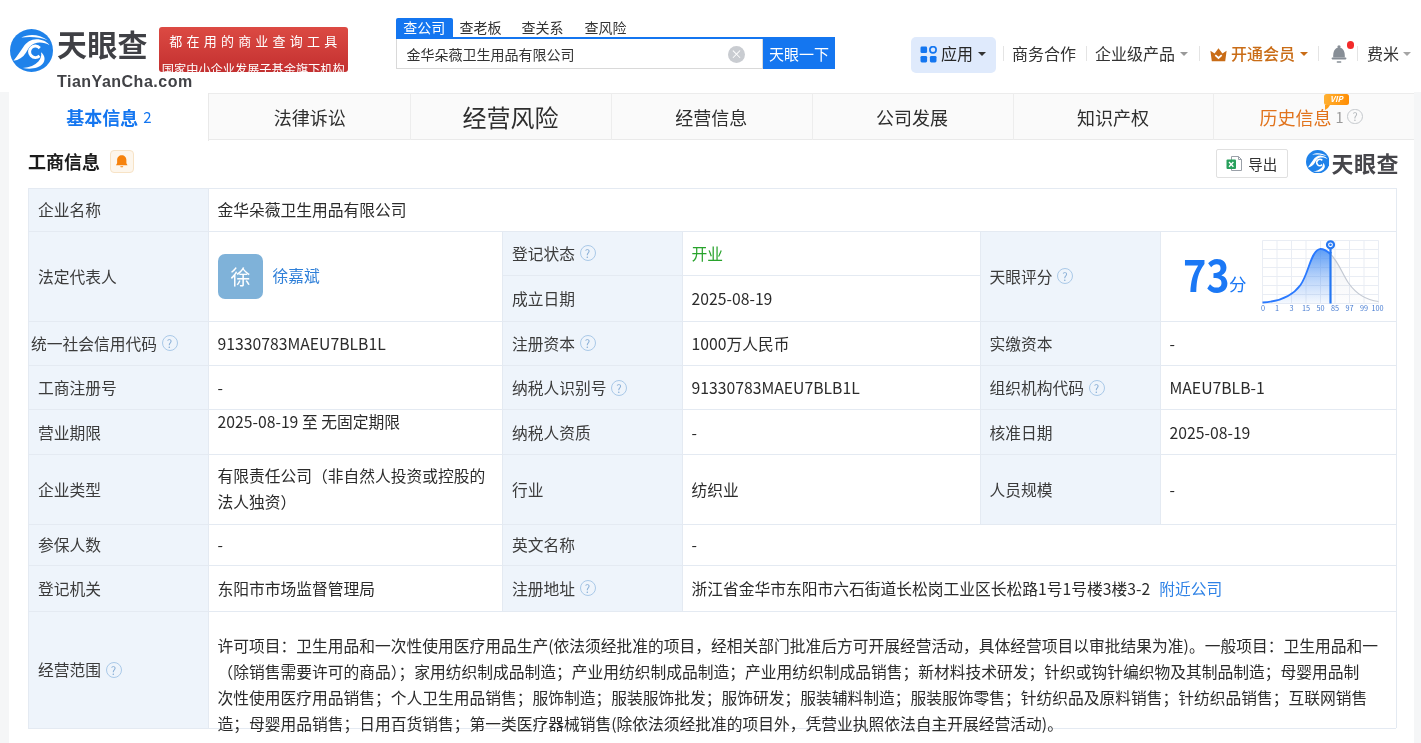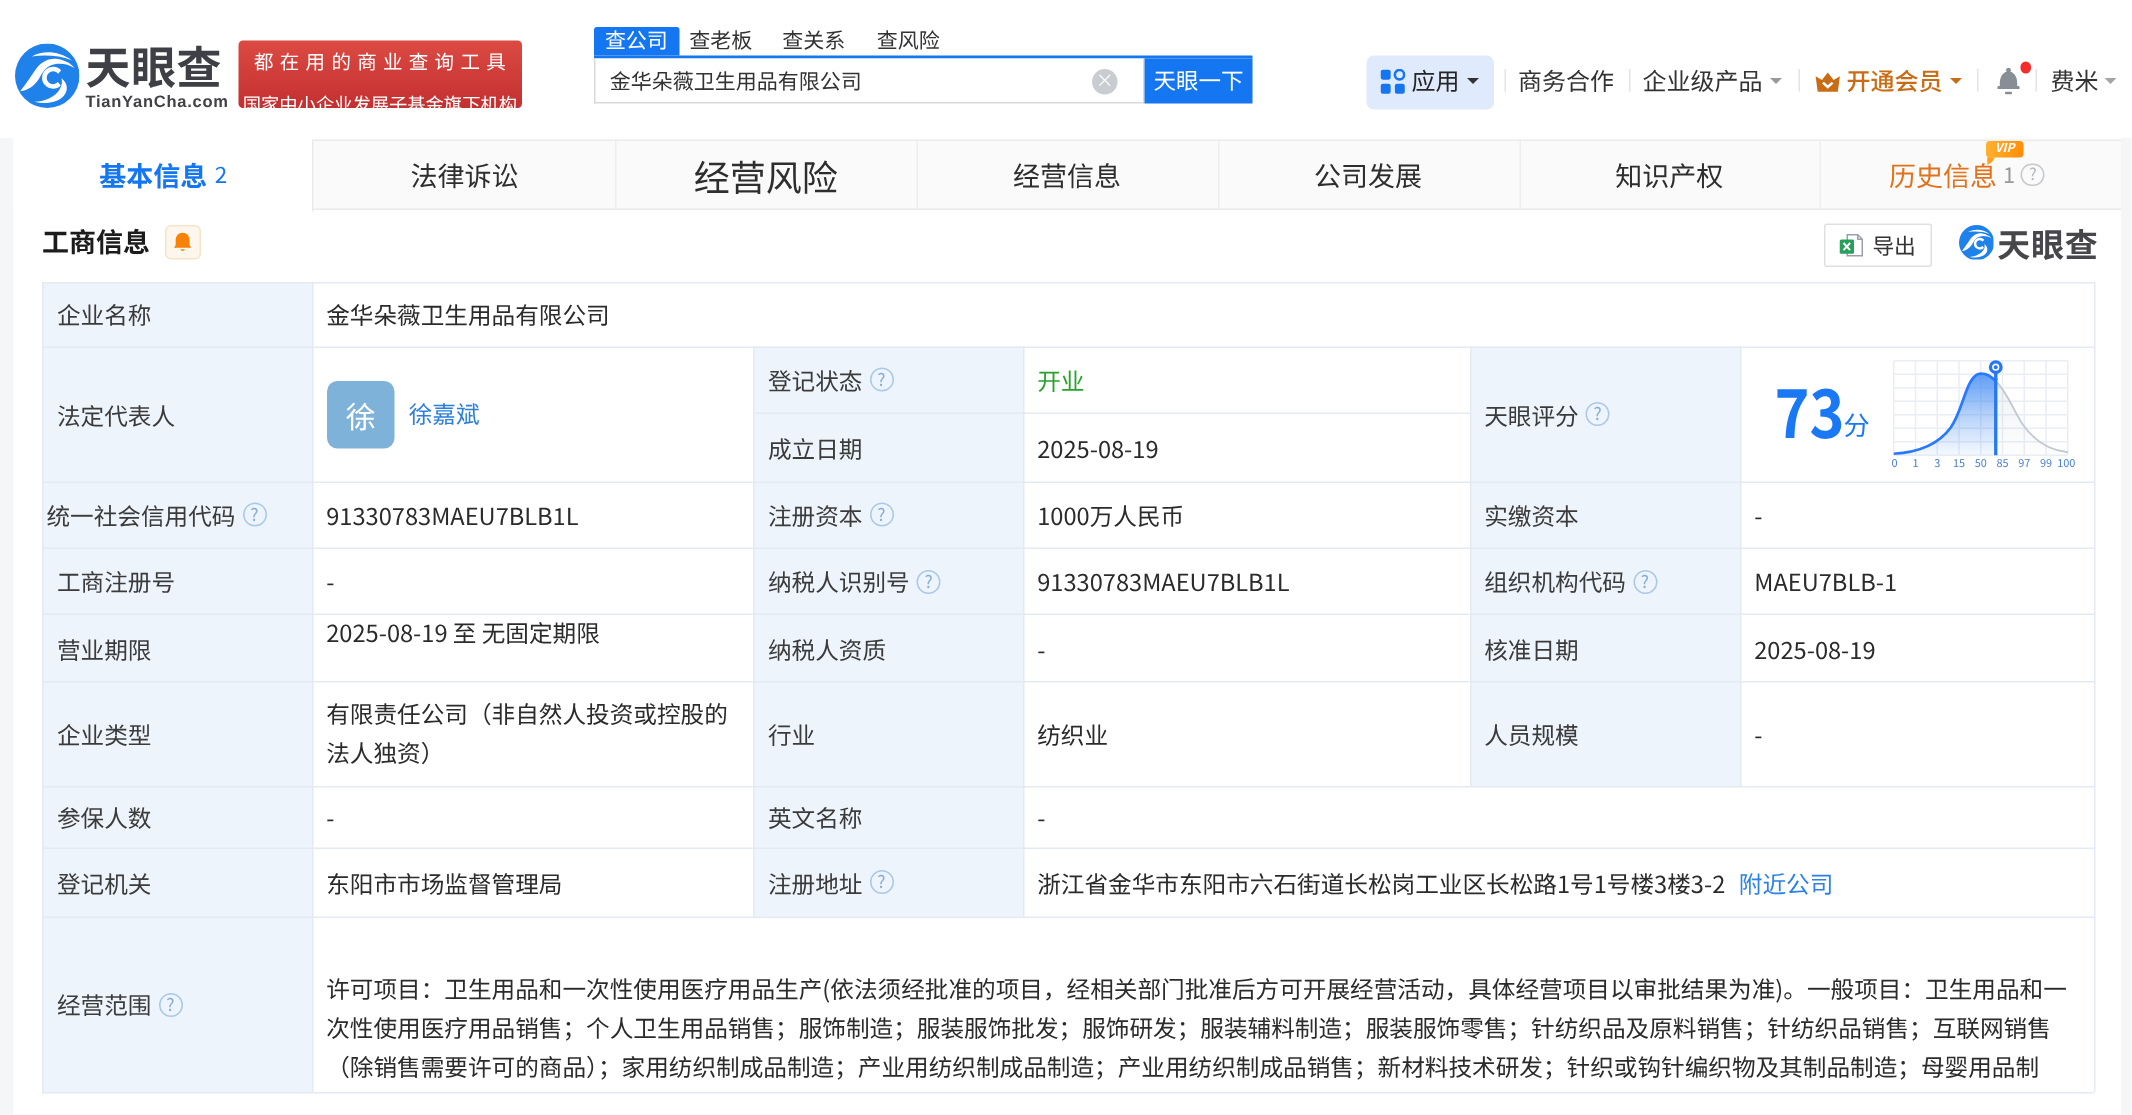--- a/index.html
+++ b/index.html
@@ -17,21 +17,21 @@
 <div class="abs" style="left:0;top:92px;width:1421px;height:651px;background:#f5f6f7"></div>
 <div class="abs" style="left:8.5px;top:92px;width:1405.5px;height:651px;background:#fff"></div>
 <svg class="abs" style="left:10px;top:29px" width="43" height="43" viewBox="0 0 100 100">
 <circle cx="50" cy="50" r="50" fill="#1f82ea"></circle>
 <path d="M26,20 C45,10 68,12 88,26 C69,18.5 47,17.5 26,20 Z" fill="#fff"></path>
 <path d="M8,74 C18,62 24,52 31,42 C39,29 52,22 66,24 C79,26 88,32 92,38 C82,31.5 68,29.5 57,33.5 C47,37 43,45 37,55 C30,66 20,72.5 8,74 Z" fill="#fff"></path>
 <path d="M71.6,41.6 A17,17 0 1 0 71.0,65.0 L66.5,59.8 A10,10 0 1 1 66.9,46.9 Z" fill="#fff"></path>
 <path d="M30,90.5 C46,89.5 58,84 66,75.5 C72,69 74,61 72,54 C82,61.5 83,73 75.5,81.5 C67,91 48,95 30,90.5 Z" fill="#fff"></path>
 </svg>
 <div class="abs" style="left:57px;top:28px;font-size:30px;font-weight:bold;color:#3f4045;line-height:30px;letter-spacing:0.3px">天眼查</div>
-<div class="abs" style="left:57px;top:62px;font-size:11px;font-weight:bold;color:#414246;letter-spacing:0.5px;font-family:'Liberation Sans',sans-serif">TianYanCha.com</div>
+<div class="abs" style="left:57px;top:73px;font-size:16px;font-weight:bold;color:#414246;letter-spacing:0.5px;font-family:'Liberation Sans',sans-serif">TianYanCha.com</div>
 <div class="abs" style="left:158.5px;top:27px;width:189.5px;height:44.5px;border-radius:3px;background:linear-gradient(180deg,#dc4a43,#c33030);color:#fff;text-align:center;overflow:hidden;white-space:nowrap">
     <div style="font-size:13px;line-height:16px;margin-top:5.5px;letter-spacing:4.2px;text-indent:4.2px">都在用的商业查询工具</div>
     <div style="font-size:12.2px;line-height:15px;margin-top:13px">国家中小企业发展子基金旗下机构</div>
   </div>
 <div class="abs" style="left:396px;top:18px;width:56.5px;height:19px;background:#1476f0;color:#fff;font-size:14px;line-height:19px;text-align:center;border-radius:2px 2px 0 0">查公司</div>
 <div class="abs" style="left:459.5px;top:18px;font-size:14px;color:#333;line-height:19px">查老板</div>
 <div class="abs" style="left:521.5px;top:18px;font-size:14px;color:#333;line-height:19px">查关系</div>
 <div class="abs" style="left:584.5px;top:18px;font-size:14px;color:#333;line-height:19px">查风险</div>
 <div class="abs" style="left:396px;top:37px;width:439px;height:2px;background:#1476f0"></div>
 <div class="abs" style="left:396px;top:39px;width:367px;height:30.3px;background:#fff;border:1px solid #d9d9d9;border-top:none"></div>
@@ -314,15 +314,16 @@
   </div>
 <div class="abs" style="left:681.5px;top:565.0px;width:714.0px;height:46.5px;display:flex;align-items:center;padding-left:10px;padding-right:8px;">
     <span class="val" style="display:flex;align-items:center">浙江省金华市东阳市六石街道长松岗工业区长松路1号1号楼3楼3-2<span style="color:#2e82e6;margin-left:9px">附近公司</span></span>
   </div>
 <div class="abs" style="left:28.0px;top:611.5px;width:179.5px;height:116.5px;display:flex;align-items:center;padding-left:10px;padding-right:8px;">
     <span class="lbl" style="display:flex;align-items:center">经营范围<span class="qm">?</span></span>
   </div>
 <div class="abs" style="left:207.5px;top:629px;width:1188.0px;height:116.5px;display:flex;align-items:center;padding-left:10px">
     <div class="val" style="line-height:26px;margin-top:-4px">
       <div>许可项目：卫生用品和一次性使用医疗用品生产(依法须经批准的项目，经相关部门批准后方可开展经营活动，具体经营项目以审批结果为准)。一般项目：卫生用品和一</div>
+      <div>（除销售需要许可的商品）；家用纺织制成品制造；产业用纺织制成品制造；产业用纺织制成品销售；新材料技术研发；针织或钩针编织物及其制品制造；母婴用品制</div>
       <div>次性使用医疗用品销售；个人卫生用品销售；服饰制造；服装服饰批发；服饰研发；服装辅料制造；服装服饰零售；针纺织品及原料销售；针纺织品销售；互联网销售</div>
-      <div>（除销售需要许可的商品）；家用纺织制成品制造；产业用纺织制成品制造；产业用纺织制成品销售；新材料技术研发；针织或钩针编织物及其制品制造；母婴用品制</div>
+      <div>造；母婴用品销售；日用百货销售；第一类医疗器械销售(除依法须经批准的项目外，凭营业执照依法自主开展经营活动)。</div>
     </div>
   </div>
 </body></html>

